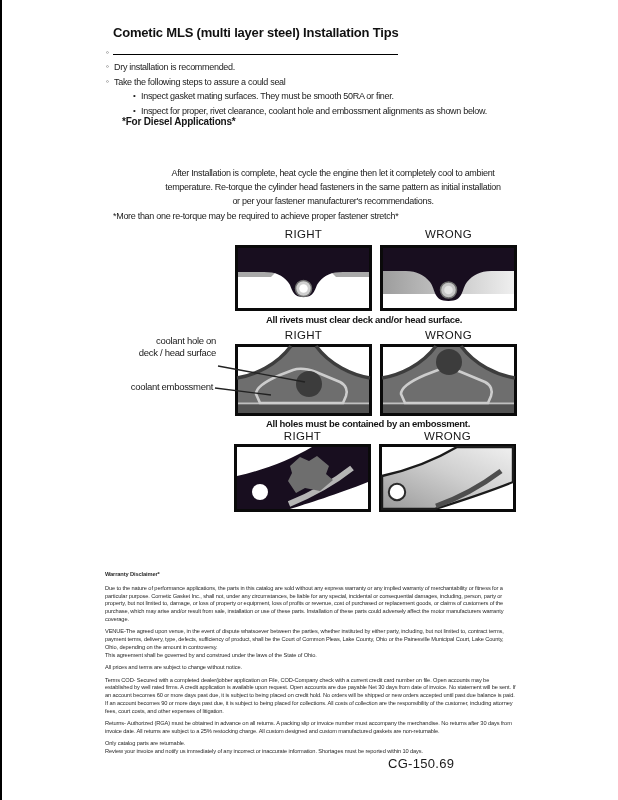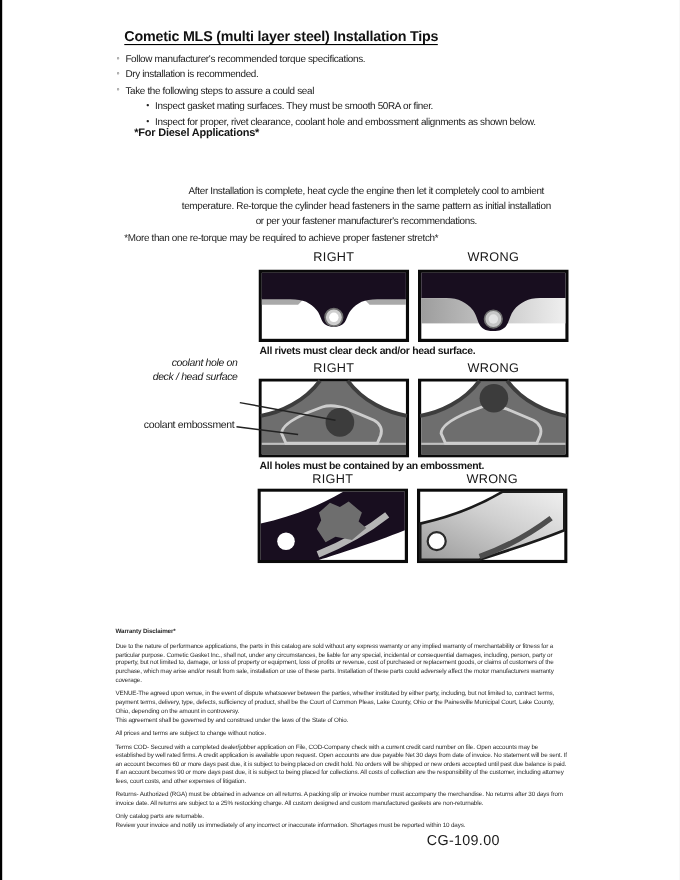--- a/index.html
+++ b/index.html
@@ -1,53 +1,52 @@
 <!DOCTYPE html>
 <html><head>
 <meta charset="utf-8">
 <style>
   html,body{margin:0;padding:0;background:#e8e8e8;}
   .page{position:relative;width:618px;height:800px;background:#ffffff;overflow:hidden;
         font-family:"Liberation Sans",sans-serif;color:#1c1c1c;}
   .edge-line{position:absolute;left:0;top:0;width:2px;height:800px;background:#000;}
   .abs{position:absolute;}
   .title{left:113px;top:25px;font-size:13px;font-weight:bold;letter-spacing:-0.2px;
-         border-bottom:1.6px solid #000;padding-bottom:0;color:#111;}
+         border-bottom:1.6px solid #000;padding-bottom:14px;color:#111;}
   .body-txt{font-size:9px;letter-spacing:-0.3px;line-height:14.2px;color:#222;white-space:pre-line;}
   .bullets{left:106px;top:46px;}
   .b-row{display:flex;line-height:14.4px;}
   .b-row.sub{margin-left:27px;}
   .b-mark{width:8px;font-size:8px;line-height:14.4px;color:#222;flex:0 0 8px;}
   .b-text{font-size:9px;letter-spacing:-0.3px;color:#222;}
   .diesel-h{left:122px;top:116px;font-size:10px;font-weight:bold;letter-spacing:-0.2px;color:#161616;}
   .para1{left:113px;top:135px;width:440px;}
   .para2{left:113px;top:166px;width:440px;text-align:center;}
   .note{left:113px;top:209px;width:440px;}
   .fig-label{font-size:11.5px;color:#161616;text-align:center;letter-spacing:0.3px;}
-  .fig-cap{font-size:9.5px;font-weight:bold;letter-spacing:-0.3px;color:#161616;white-space:pre-line;line-height:12.5px;}
+  .fig-cap{font-size:9.5px;font-weight:bold;letter-spacing:-0.3px;color:#161616;white-space:pre-line;line-height:12.5px;margin-left:30px;}
   .side-label{font-size:9.5px;letter-spacing:-0.3px;color:#1a1a1a;text-align:right;white-space:pre-line;line-height:12px;}
   .legal{left:105px;top:571px;width:411px;font-size:5.7px;letter-spacing:-0.12px;line-height:7.8px;color:#2a2a2a;}
   .legal .lp{margin:0 0 4.6px 0;white-space:pre-line;}
   .legal .lh{font-weight:bold;margin-bottom:6px;}
   .pagenum{left:388px;top:756px;font-size:13px;letter-spacing:0.3px;color:#1a1a1a;}
   svg{display:block;}
   .leaders{left:0;top:0;pointer-events:none;}
 </style>
 </head>
 <body>
 
 <div class="page">
   <div class="edge-line"></div>
 
   <div class="abs title">Cometic MLS (multi layer steel) Installation Tips</div>
 
   <div class="abs bullets">
     <div class="b-row">
       <span class="b-mark">◦</span>
-      <span class="b-text">Follow manufacturer's recommended torque specifications.</span>
     </div>
     <div class="b-row">
       <span class="b-mark">◦</span>
       <span class="b-text">Dry installation is recommended.</span>
     </div>
     <div class="b-row">
       <span class="b-mark">◦</span>
       <span class="b-text">Take the following steps to assure a could seal</span>
     </div>
     <div class="b-row sub">
@@ -93,21 +92,21 @@
       <path d="M3,3 H134 V26 H111 C100,26 93,30 87,37 C81,45 84,56 68.5,56 C53,56 56,45 50,37 C44,30 37,26 26,26 H3 Z" fill="#180e1f"></path>
       <circle cx="68.5" cy="45" r="8" fill="#c6c6c6" stroke="#6f6f6f" stroke-width="1.5"></circle>
       <circle cx="68.5" cy="45" r="4.3" fill="#e4e4e4"></circle>
     </svg>
   </div>
   <div class="abs fig-cap" style="left:236px;top:314px;">All rivets must clear deck and/or head surface.</div>
 
   <div class="abs fig-label" style="left:235px;top:329px;width:137px;">RIGHT</div>
   <div class="abs fig-label" style="left:380px;top:329px;width:137px;">WRONG</div>
 
-  <div class="abs side-label" style="left:115px;top:325px;width:101px;font-style:italic;">coolant hole on
+  <div class="abs side-label" style="left:115px;top:335px;width:101px;">coolant hole on
 deck / head surface</div>
   <div class="abs side-label" style="left:110px;top:381px;width:103px;">coolant embossment</div>
 
   <div class="abs" style="left:235px;top:344px;">
     <svg width="137" height="72" viewBox="0 0 137 72">
       <rect x="1.5" y="1.5" width="134" height="69" fill="#ffffff" stroke="#0a0a0a" stroke-width="3"></rect>
       <rect x="3" y="3" width="131" height="66" fill="#6e6e6e"></rect>
       <rect x="3" y="58.5" width="131" height="2" fill="#bfbfbf"></rect>
       <rect x="3" y="60.5" width="131" height="8.5" fill="#525252"></rect>
       <path d="M3,3 H56 C42,21 20,31 3,34 Z" fill="#ffffff"></path>
@@ -172,14 +171,14 @@
     <div class="lp">Due to the nature of performance applications, the parts in this catalog are sold without any express warranty or any implied warranty of merchantability or fitness for a particular purpose.  Cometic Gasket Inc., shall not, under any circumstances, be liable for any special, incidental or consequential damages, including, person, party or property, but not limited to, damage, or loss of property or equipment, loss of profits or revenue, cost of purchased or replacement goods, or claims of customers of the purchase, which may arise and/or result from sale, installation or use of these parts.  Installation of these parts could adversely affect the motor manufacturers warranty coverage.</div>
     <div class="lp">VENUE-The agreed upon venue, in the event of dispute whatsoever between the parties, whether instituted by either party, including, but not limited to, contract terms, payment terms, delivery, type, defects, sufficiency of product, shall be the Court of Common Pleas, Lake County, Ohio or the Painesville Municipal Court, Lake County, Ohio, depending on the amount in controversy.
 This agreement shall be governed by and construed under the laws of the State of Ohio.</div>
     <div class="lp">All prices and terms are subject to change without notice.</div>
     <div class="lp">Terms COD- Secured with a completed dealer/jobber application on File, COD-Company check with a current credit card number on file.  Open accounts may be established by well rated firms.  A credit application is available upon request.  Open accounts are due payable Net 30 days from date of invoice.  No statement will be sent.  If an account becomes 60 or more days past due, it is subject to being placed on credit hold.  No orders will be shipped or new orders accepted until past due balance is paid.  If an account becomes 90 or more days past due, it is subject to being placed for collections.  All costs of collection are the responsibility of the customer, including attorney fees, court costs, and other expenses of litigation.</div>
     <div class="lp">Returns- Authorized (RGA) must be obtained in advance on all returns.  A packing slip or invoice number must accompany the merchandise.  No returns after 30 days from invoice date.  All returns are subject to a 25% restocking charge.  All custom designed and custom manufactured gaskets are non-returnable.</div>
     <div class="lp">Only catalog parts are returnable.
 Review your invoice and notify us immediately of any incorrect or inaccurate information.  Shortages must be reported within 10 days.</div>
   </div>
 
-  <div class="abs pagenum">CG-109.00</div>
+  <div class="abs pagenum">CG-150.69</div>
 </div>
 
 </body></html>

